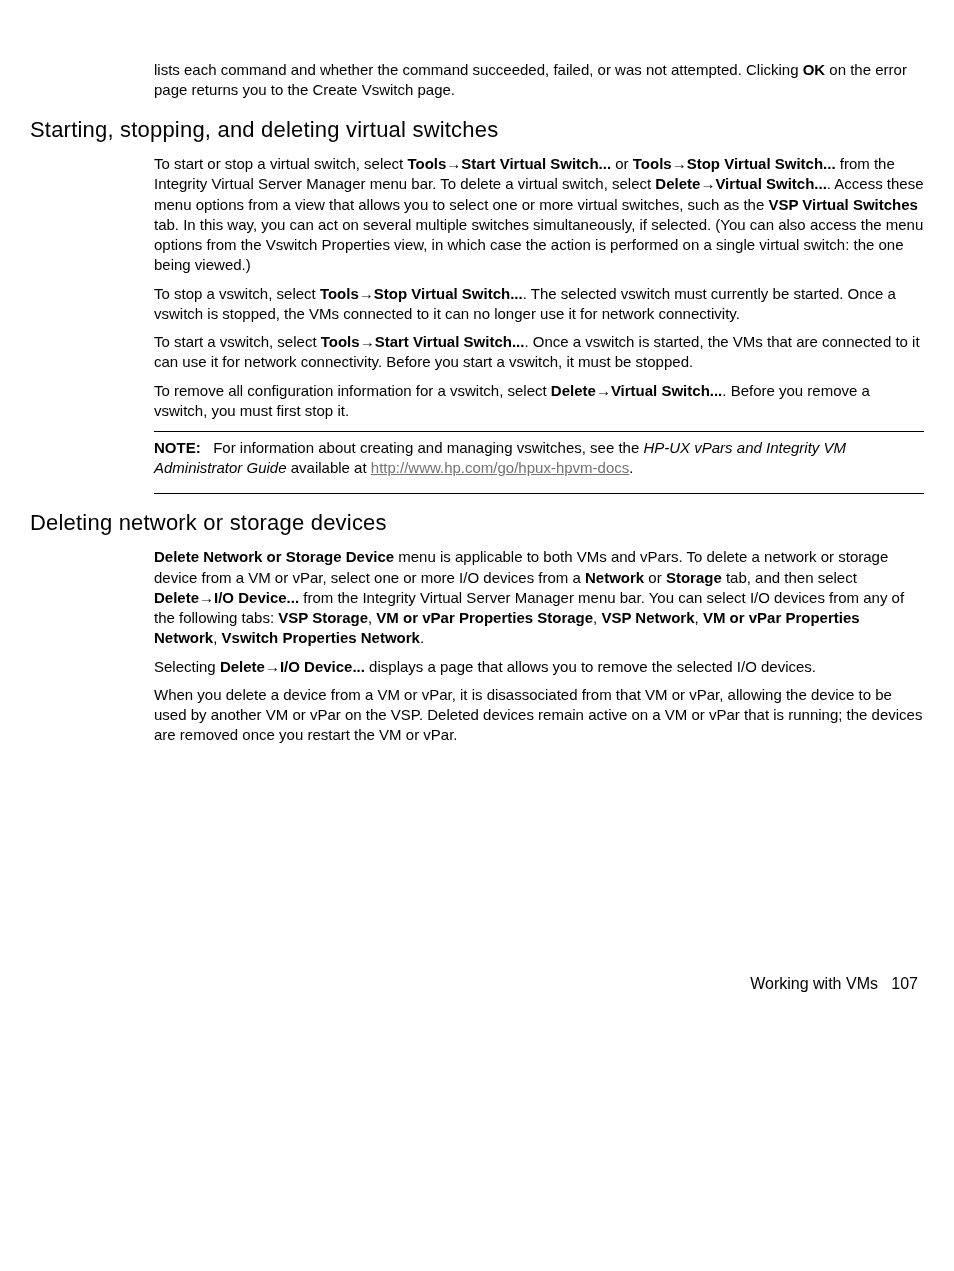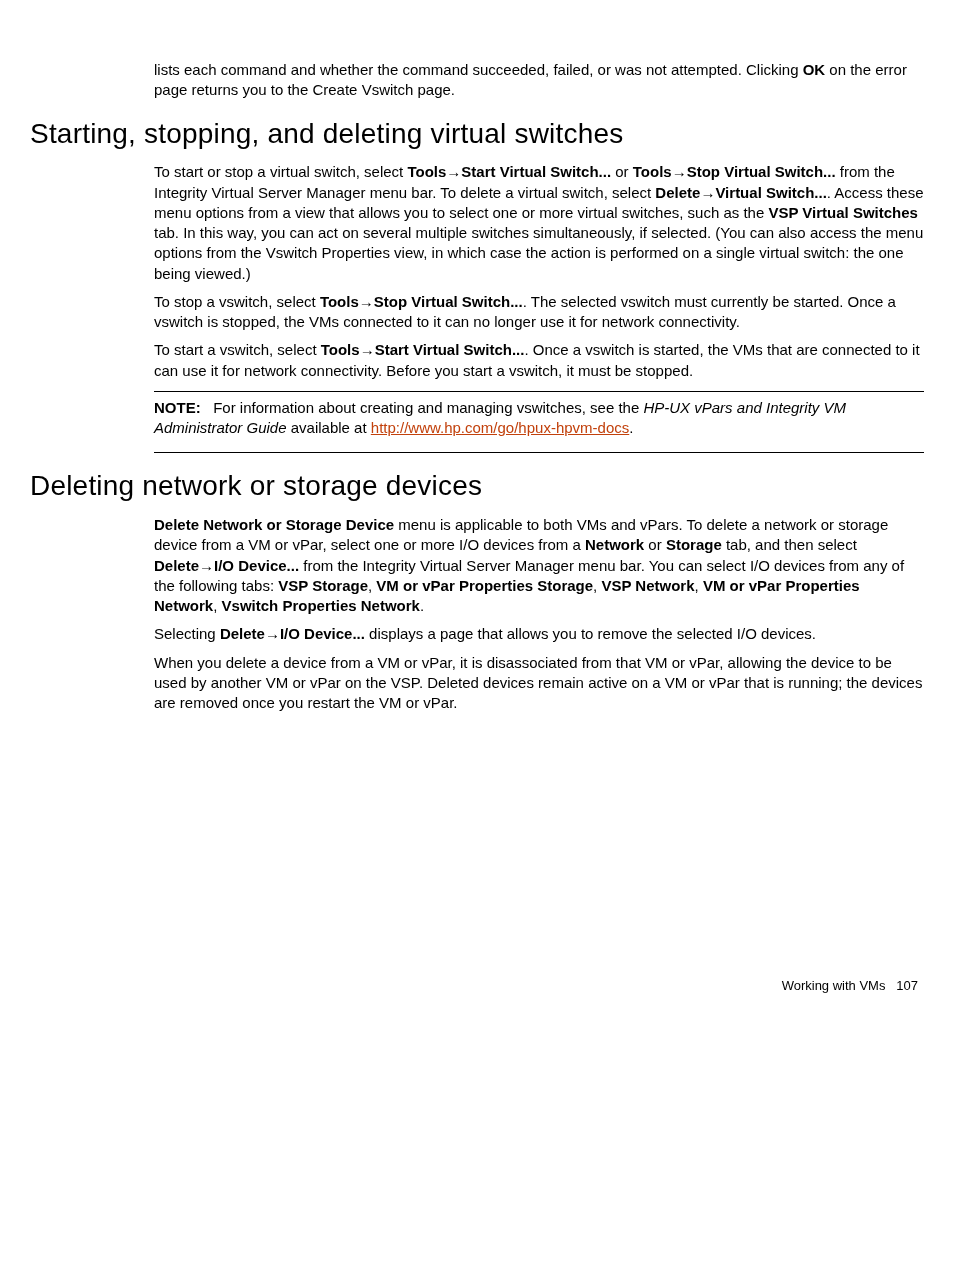--- a/index.html
+++ b/index.html
@@ -18,43 +18,43 @@
     box-sizing: border-box;
     position: relative;
   }
   .content-col {
     margin-left: 124px;
     margin-right: 0;
   }
   h2 {
     font-family: Arial, Helvetica, sans-serif;
     font-weight: normal;
-    font-size: 28px;
+    font-size: 22px;
     margin: 14px 0 10px 0;
     letter-spacing: 0.2px;
   }
   p {
     margin: 0 0 8px 0;
     text-align: left;
   }
   b, .bold { font-weight: bold; }
   .italic { font-style: italic; }
   .arrow { font-family: Arial, sans-serif; }
-  a { color: #c2410c; text-decoration: underline; }
+  a { color: #737373; text-decoration: underline; }
   .note-block {
     border-top: 1px solid #000;
     border-bottom: 1px solid #000;
     padding: 6px 0;
     margin: 10px 0 14px 0;
   }
   .footer {
     position: absolute;
     bottom: 38px;
     right: 36px;
-    font-size: 13px;
+    font-size: 16px;
   }
 </style>
 </head>
 <body>
 
 <div class="page">
 
   <div class="content-col">
     <p>
       <span>lists each command and whether the command succeeded, failed, or was not attempted. Clicking </span><b>OK</b><span> on the error page returns you to the Create Vswitch page.</span>
@@ -65,20 +65,23 @@
 
   <div class="content-col">
     <p>
       <span>To start or stop a virtual switch, select </span><b>Tools</b><span class="arrow">→</span><b>Start Virtual Switch...</b><span> or </span><b>Tools</b><span class="arrow">→</span><b>Stop Virtual Switch...</b><span> from the Integrity Virtual Server Manager menu bar. To delete a virtual switch, select </span><b>Delete</b><span class="arrow">→</span><b>Virtual Switch...</b><span>. Access these menu options from a view that allows you to select one or more virtual switches, such as the </span><b>VSP Virtual Switches</b><span> tab. In this way, you can act on several multiple switches simultaneously, if selected. (You can also access the menu options from the Vswitch Properties view, in which case the action is performed on a single virtual switch: the one being viewed.)</span>
     </p>
     <p>
       <span>To stop a vswitch, select </span><b>Tools</b><span class="arrow">→</span><b>Stop Virtual Switch...</b><span>. The selected vswitch must currently be started. Once a vswitch is stopped, the VMs connected to it can no longer use it for network connectivity.</span>
     </p>
     <p>
       <span>To start a vswitch, select </span><b>Tools</b><span class="arrow">→</span><b>Start Virtual Switch...</b><span>. Once a vswitch is started, the VMs that are connected to it can use it for network connectivity. Before you start a vswitch, it must be stopped.</span>
+    </p>
+    <p>
+      <span>To remove all configuration information for a vswitch, select </span><b>Delete</b><span class="arrow">→</span><b>Virtual Switch...</b><span>. Before you remove a vswitch, you must first stop it.</span>
     </p>
 
     <div class="note-block">
       <p>
         <b>NOTE:</b>&nbsp;&nbsp;&nbsp;<span>For information about creating and managing vswitches, see the </span><span class="italic">HP-UX vPars and Integrity VM Administrator Guide</span><span> available at </span><a href="#">http://www.hp.com/go/hpux-hpvm-docs</a><span>.</span>
       </p>
     </div>
   </div>
 
   <h2>Deleting network or storage devices</h2>

